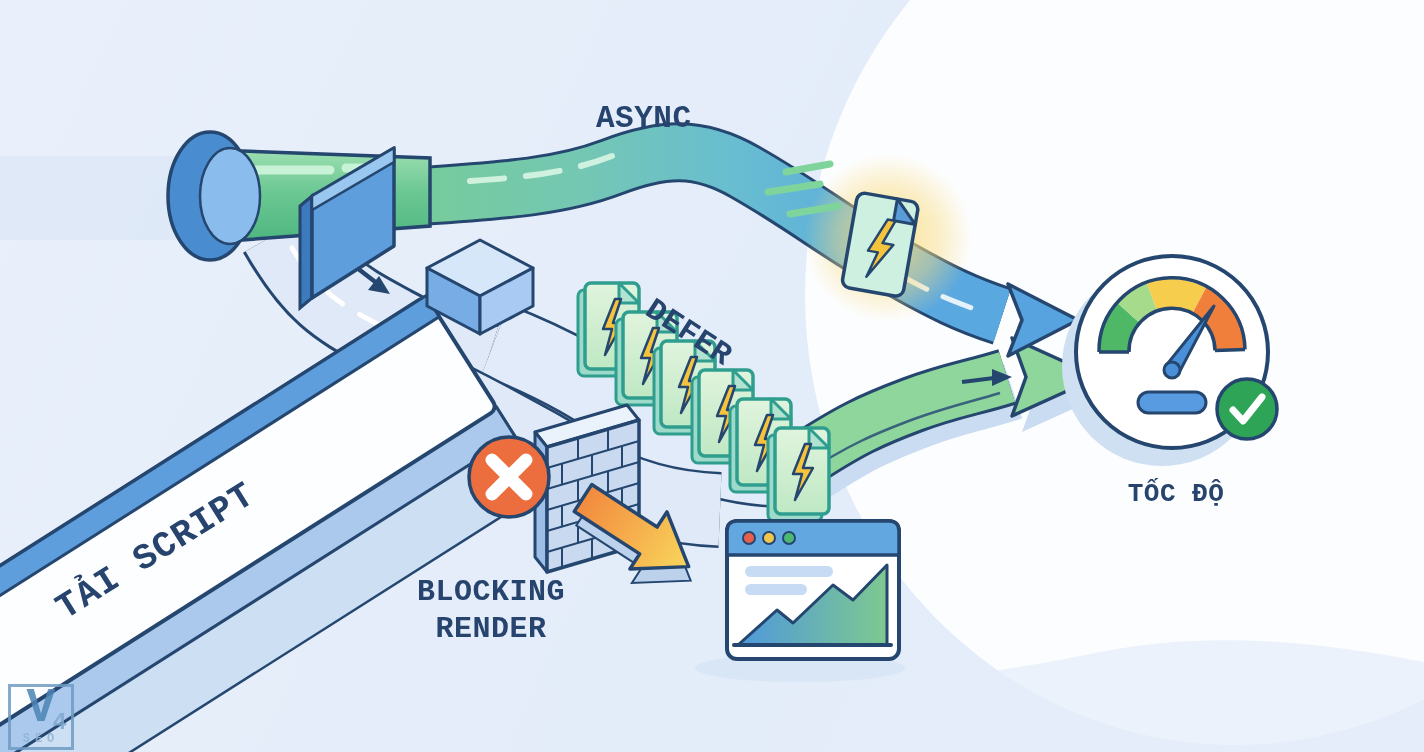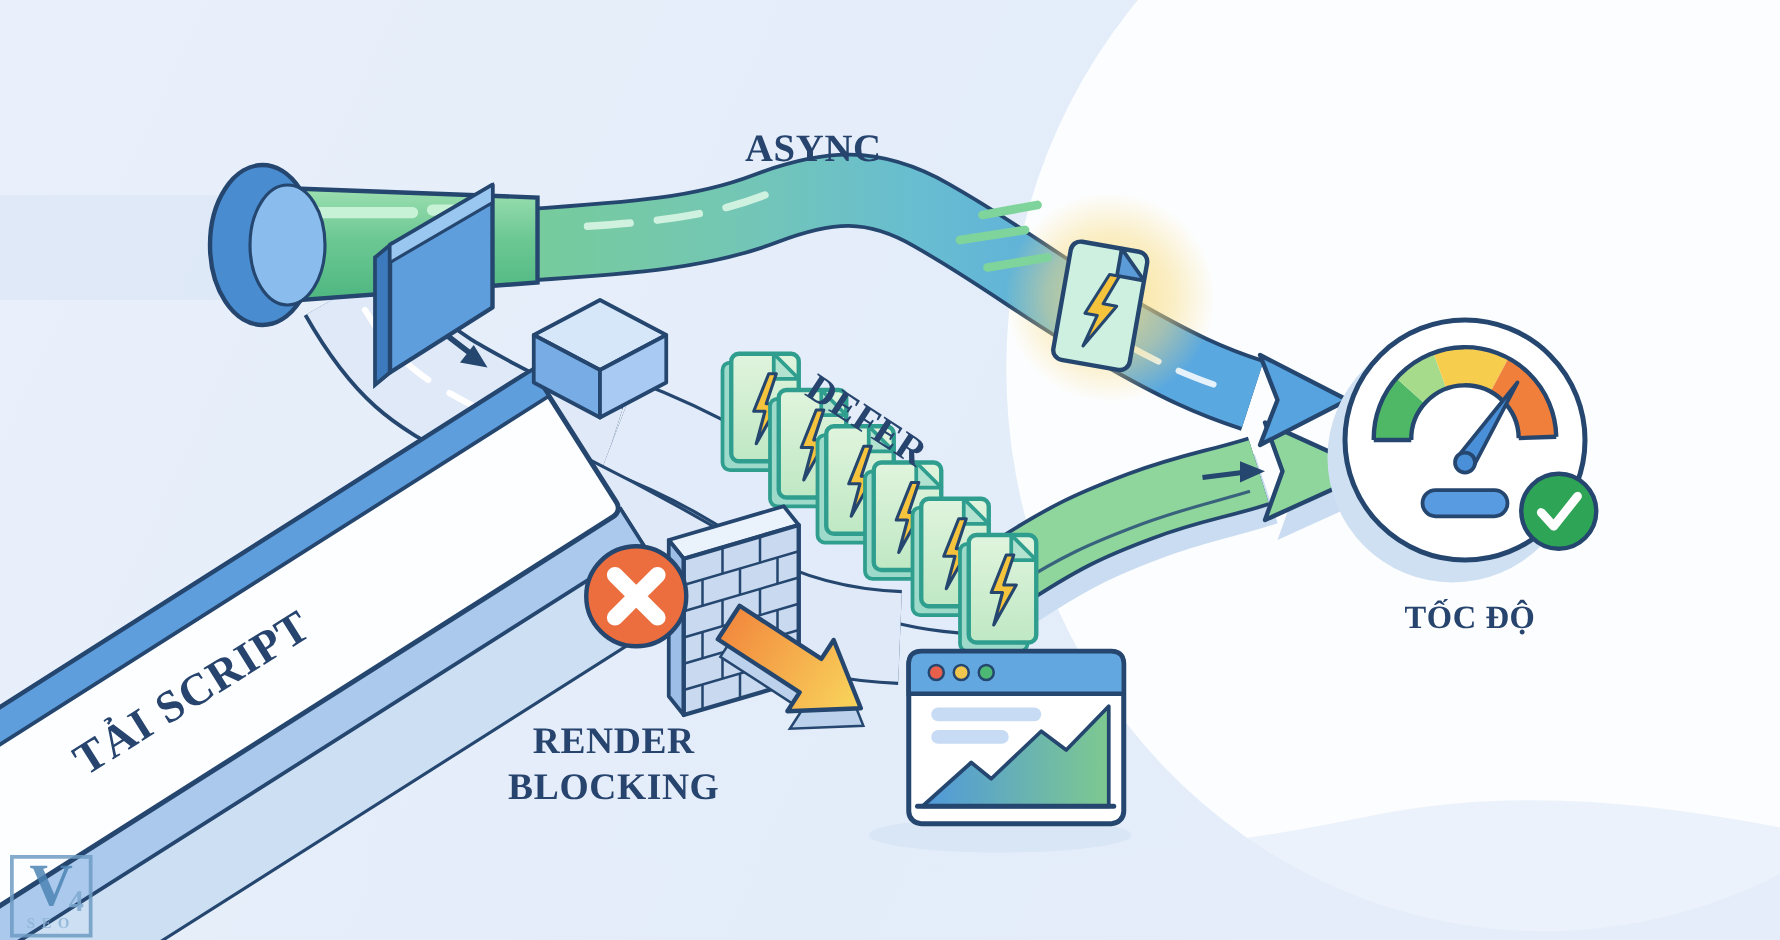--- a/index.html
+++ b/index.html
@@ -1,18 +1,18 @@
 <!DOCTYPE html>
 <html><head>
 <meta charset="utf-8">
 <style>
   html,body{margin:0;padding:0;}
   .stage{position:relative;width:1424px;height:752px;overflow:hidden;
     background:linear-gradient(115deg,#e9f0fb 0%,#e3ecf9 55%,#e6eefa 100%);
-    font-family:Liberation Serif, serif;}
+    font-family:Liberation Mono, monospace;}
   svg.art{position:absolute;left:0;top:0;}
   .label{position:absolute;font-weight:800;color:#26446e;letter-spacing:.5px;white-space:nowrap;}
   .lbl-async{left:596px;top:101px;font-size:31px;}
   .lbl-defer{left:658px;top:292px;font-size:31px;transform:rotate(33deg);transform-origin:left top;}
   .lbl-render{left:402px;top:574px;width:178px;text-align:center;font-size:30px;line-height:37px;}
   .lbl-tai{left:43px;top:533px;width:220px;height:40px;text-align:center;font-size:36px;letter-spacing:1px;transform:rotate(-32deg);}
   .lbl-toc{left:1106px;top:479px;width:140px;text-align:center;font-size:26px;}
   .watermark{position:absolute;left:8px;top:684px;width:60px;height:60px;border:3px solid #6f9cc4;opacity:.85;}
   .wm-v{position:absolute;left:0;right:0;top:-6px;text-align:center;font-size:48px;font-weight:800;color:#4d84b5;}
   .wm-4{position:absolute;right:4px;top:22px;font-size:24px;font-weight:700;color:#7fa9cf;}
@@ -232,22 +232,22 @@
     <g>
       <circle cx="1247" cy="409" r="30" fill="#2ea556" stroke="#24466f" stroke-width="3.5"></circle>
       <path d="M 1233,410 L 1243,421 L 1262,397" fill="none" stroke="#ffffff" stroke-width="7" stroke-linecap="round" stroke-linejoin="round"></path>
     </g>
   </g>
 </svg>
 
 <div class="label lbl-async">ASYNC</div>
 <div class="label lbl-defer">DEFER</div>
 <div class="label lbl-render">
+  <div>BLOCKING</div>
   <div>RENDER</div>
-  <div>BLOCKING</div>
 </div>
 <div class="label lbl-tai">TẢI SCRIPT</div>
 <div class="label lbl-toc">TỐC ĐỘ</div>
 
 <div class="watermark">
   <span class="wm-v">V</span>
   <span class="wm-4">4</span>
   <span class="wm-seo">SEO</span>
 </div>
 

